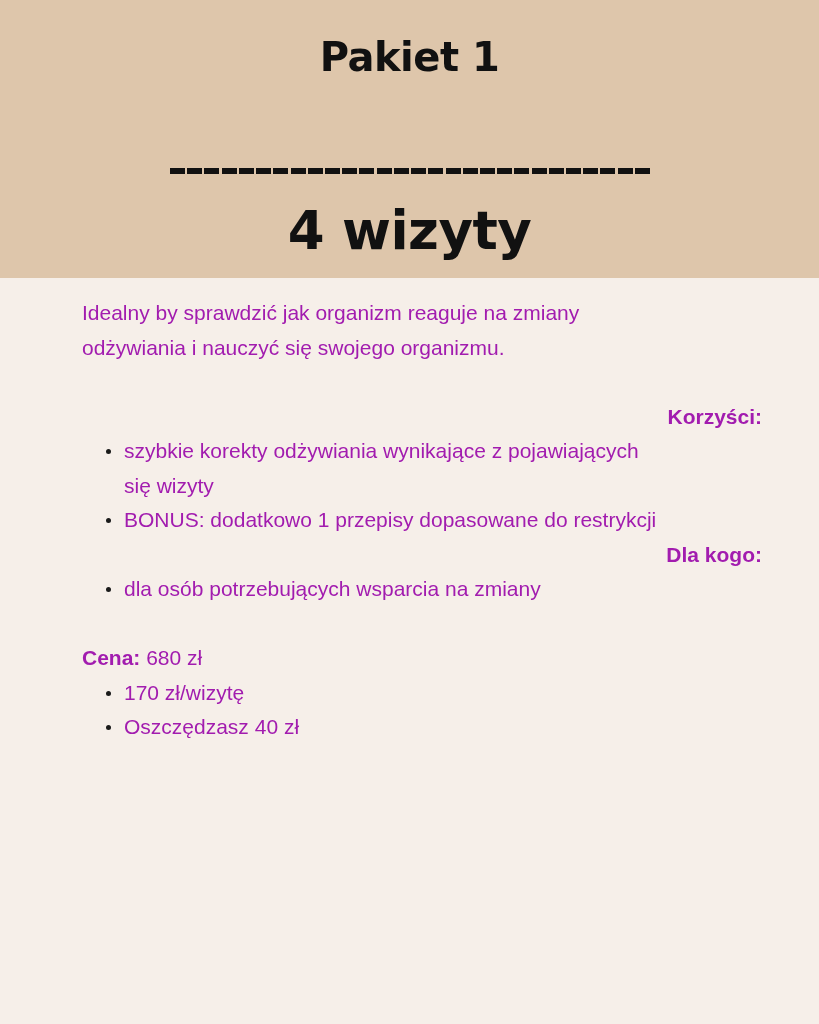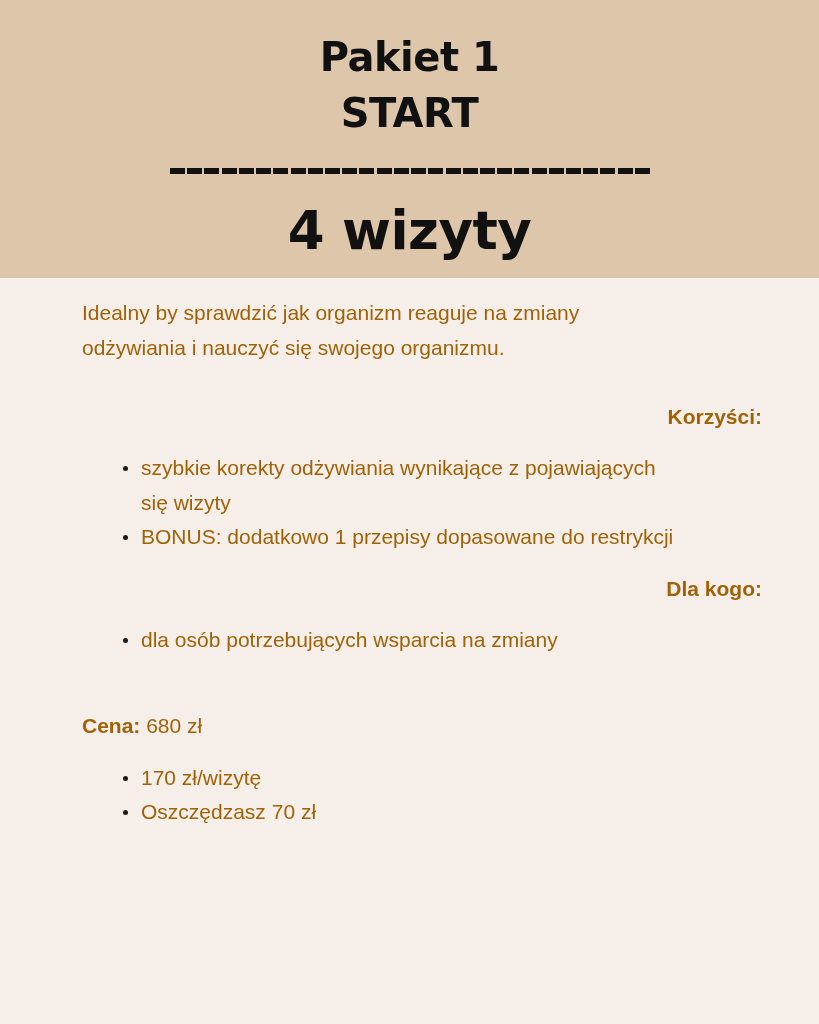--- a/index.html
+++ b/index.html
@@ -22,38 +22,37 @@
     .h2 { top: 90px; }
     .dash-row {
       position: absolute; left: 170px; top: 168px; width: 480px; height: 8px;
       display: flex; justify-content: space-between;
     }
     .dash { width: 15px; height: 6px; background: #111; }
     .h3 { top: 200px; font-size: 53px; }
     .content {
       position: absolute; left: 82px; top: 296px; width: 680px;
       font-family: "Liberation Sans", sans-serif; font-size: 21px;
-      line-height: 34.5px; color: #a16207;
+      line-height: 34.5px; color: #a21caf;
     }
     .para { margin: 0; }
     .spacer { height: 34.5px; }
     .label { font-weight: bold; margin: 0; text-align: right; }
-    ul { margin: 17px; padding: 0 0 0 42px; list-style: none; }
+    ul { margin: 0; padding: 0 0 0 42px; list-style: none; }
     li { position: relative; }
     li::before {
       content: ""; position: absolute; left: -18px; top: 15px;
       width: 5px; height: 5px; border-radius: 50%; background: #1a1a1a;
     }
   </style>
 </head>
 <body>
 
 <div class="header">
   <div class="h-line h1">Pakiet 1</div>
-  <div class="h-line h2">START</div>
   <div class="dash-row">
     <span class="dash"></span>
       <span class="dash"></span>
       <span class="dash"></span>
       <span class="dash"></span>
       <span class="dash"></span>
       <span class="dash"></span>
       <span class="dash"></span>
       <span class="dash"></span>
       <span class="dash"></span>
@@ -97,15 +96,15 @@
   <p class="label">Dla kogo:</p>
   <ul>
     <li>dla osób potrzebujących wsparcia na zmiany</li>
   </ul>
   <div class="spacer"></div>
   <p class="para">
     <b>Cena:</b><span> 680 zł</span>
   </p>
   <ul>
     <li>170 zł/wizytę</li>
-    <li>Oszczędzasz 70 zł</li>
+    <li>Oszczędzasz 40 zł</li>
   </ul>
 </div>
 
 </body></html>

